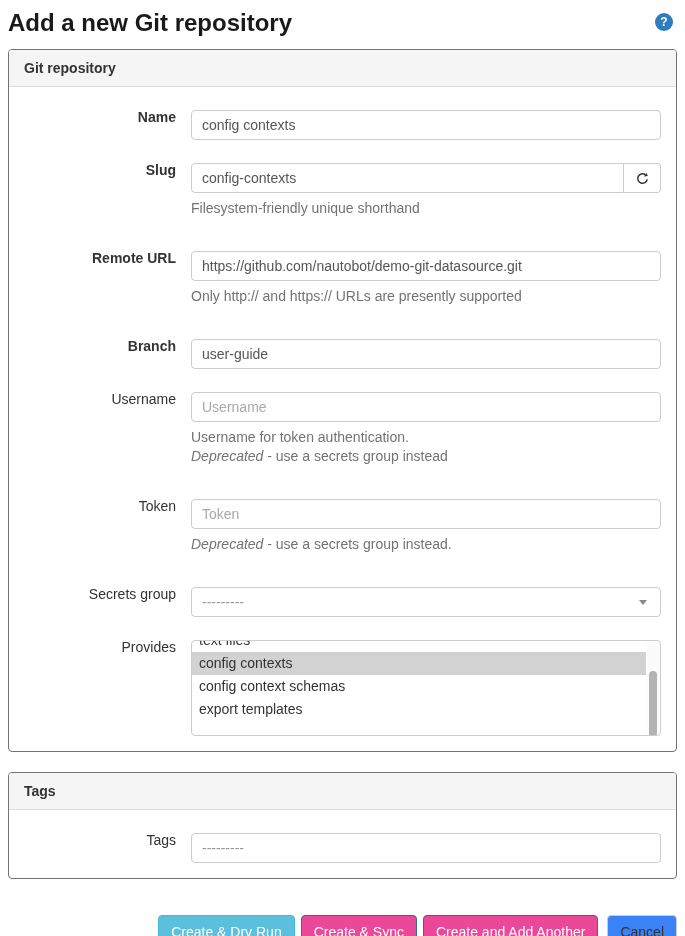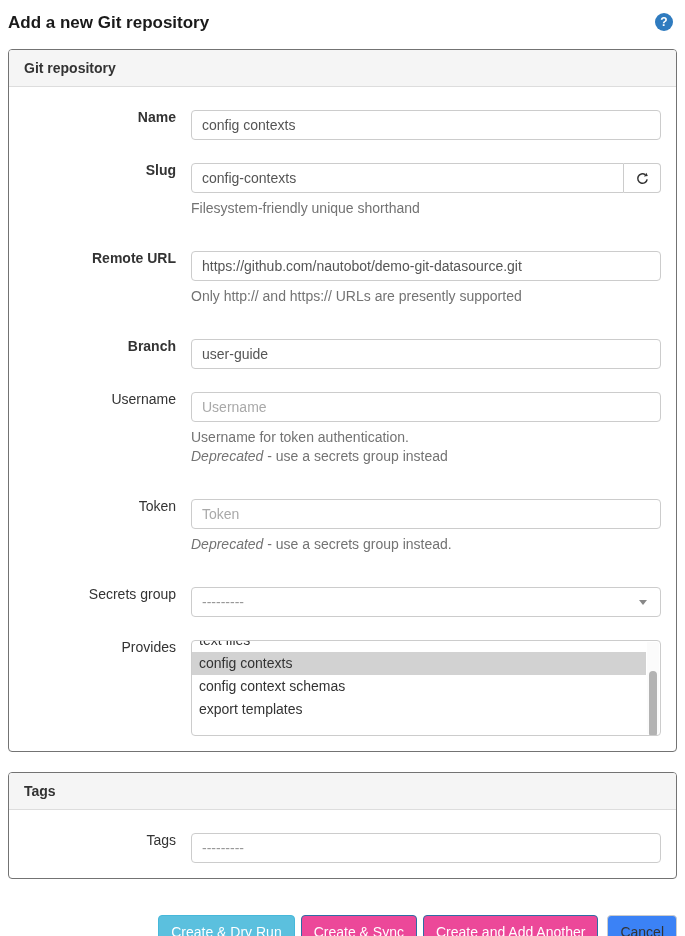--- a/index.html
+++ b/index.html
@@ -4,21 +4,21 @@
 <style>
   * { box-sizing: border-box; margin: 0; padding: 0; }
   html, body { background: #ffffff; }
   body {
     width: 685px; height: 936px;
     font-family: "Liberation Sans", "DejaVu Sans", sans-serif;
     font-size: 14px; color: #333;
     padding: 6px 8px 0 8px;
   }
   .page-header { display: flex; align-items: flex-start; justify-content: space-between; margin-bottom: 11px; }
-  h1.page-title { font-size: 17px; font-weight: bold; color: #1a1a1a; line-height: 30px; padding-top: 2px; }
+  h1.page-title { font-size: 24px; font-weight: bold; color: #1a1a1a; line-height: 30px; padding-top: 2px; }
   .help-icon {
     width: 18px; height: 18px; border-radius: 50%;
     background: #2f7bbf; color: #fff; font-size: 12px; font-weight: bold;
     display: flex; align-items: center; justify-content: center;
     margin-top: 7px; margin-right: 4px; cursor: pointer;
   }
 
   .panel { border: 1px solid #737373; border-radius: 4px; background: #fff; }
   .panel + .panel { margin-top: 20px; }
   .panel-heading {

